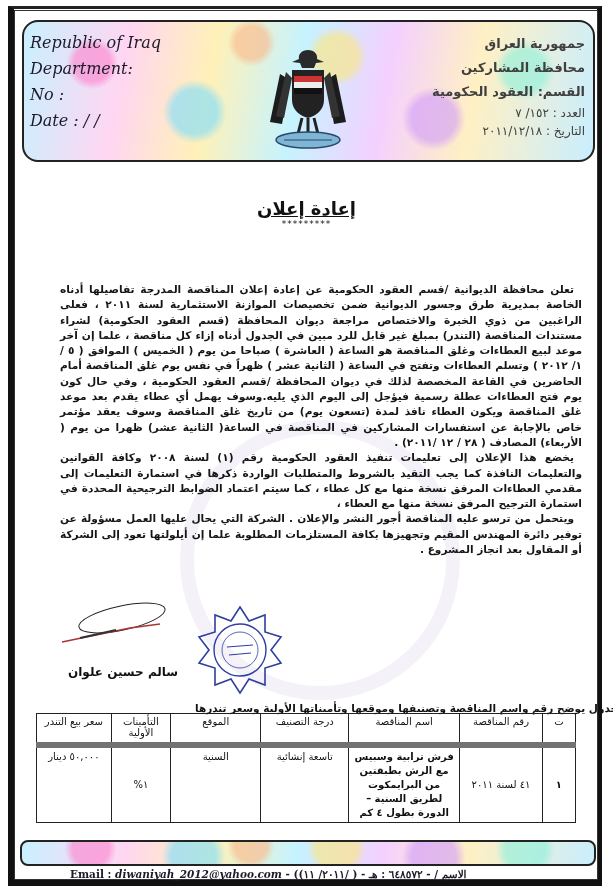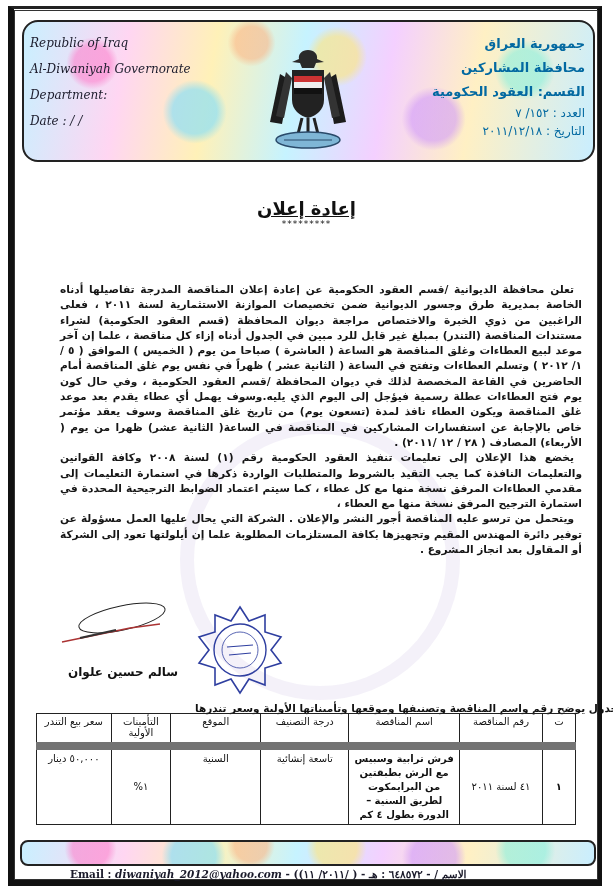--- a/index.html
+++ b/index.html
@@ -25,26 +25,26 @@
       radial-gradient(circle at 88% 35%, rgba(130,240,220,.55) 0 20px, transparent 30px),
       radial-gradient(circle at 40% 15%, rgba(255,170,120,.5) 0 16px, transparent 24px),
       linear-gradient(100deg, #c9f0ff 0%, #ffd6f2 18%, #fff1b8 33%, #c6f3ff 48%, #f4d0ff 63%, #fff0c4 78%, #c9eeff 100%);
   }
   .header-band {
     position: absolute; left: 22px; top: 20px; width: 573px; height: 142px;
     border: 2px solid #222; border-radius: 16px; box-sizing: border-box;
   }
   .en-head {
     position: absolute; left: 30px; top: 30px; font-family: "DejaVu Serif", serif; font-style: italic;
-    font-size: 12px; color: #1b1b2b; line-height: 26px;
+    font-size: 16px; color: #1b1b2b; line-height: 26px;
   }
   .en-head div { white-space: nowrap; }
   .ar-head {
     position: absolute; right: 28px; top: 32px; direction: rtl; text-align: right;
-    font-size: 13px; font-weight: bold; line-height: 24px; color: #0369a1;
+    font-size: 13px; font-weight: bold; line-height: 24px; color: #404040;
   }
   .ar-head .small { font-weight: normal; font-size: 12px; line-height: 18px; }
   .emblem {
     position: absolute; left: 262px; top: 44px; width: 92px; height: 108px;
   }
   .title {
     position: absolute; left: 0; width: 613px; top: 198px; text-align: center;
     font-size: 18px; font-weight: bold; direction: rtl; text-decoration: underline;
   }
   .stars {
@@ -67,21 +67,21 @@
     position: absolute; right: 196px; top: 702px; direction: rtl; font-size: 10.5px; font-weight: bold; white-space: nowrap;
   }
   .table-caption { right: auto; left: 195px; }
   table.tenders {
     position: absolute; left: 36px; top: 713px; width: 540px; border-collapse: collapse;
     direction: rtl; font-size: 10px;
   }
   table.tenders th, table.tenders td {
     border: 1px solid #222; text-align: center; vertical-align: top; padding: 2px 4px;
   }
-  table.tenders th { font-weight: normal; height: 24px; border-bottom: 8px solid #737373; }
+  table.tenders th { font-weight: normal; height: 24px; border-bottom: 6px solid #737373; }
   table.tenders td { height: 68px; font-weight: bold; line-height: 14px; }
   .footer-band {
     position: absolute; left: 20px; top: 840px; width: 576px; height: 26px; border: 2px solid #222;
     border-radius: 8px; box-sizing: border-box;
   }
   .footer-text {
     position: absolute; left: 70px; top: 845px; width: 480px; font-family: "DejaVu Serif", serif;
     font-size: 10.5px; font-weight: bold; color: #1a1a2a; white-space: nowrap; margin-top: 23px;
   }
   .footer-text .em { font-style: italic; }
@@ -92,22 +92,22 @@
 </style>
 </head>
 <body>
 
 <div class="page-frame"></div>
 <div class="page-inner"></div>
 
 <div class="header-band pastel"></div>
 <div class="en-head">
   <div>Republic of Iraq</div>
-  <div>Al-Diwaniyah Governorate</div>
   <div>Department:</div>
+  <div>No :</div>
   <div>Date :   /   /</div>
 </div>
 
 <div class="emblem">
   <svg width="92" height="108" viewBox="0 0 92 108">
     <path d="M46 6 C40 6 36 10 37 15 L30 18 L38 19 L40 24 L52 24 L54 19 L62 18 L55 15 C56 10 52 6 46 6Z" fill="#2a2a2a"></path>
     <path d="M18 30 L8 78 L20 80 L28 36 Z" fill="#1c1c1c"></path>
     <path d="M74 30 L84 78 L72 80 L64 36 Z" fill="#1c1c1c"></path>
     <path d="M24 28 L14 72 L22 74 L30 34 Z" fill="#333"></path>
     <path d="M68 28 L78 72 L70 74 L62 34 Z" fill="#333"></path>

